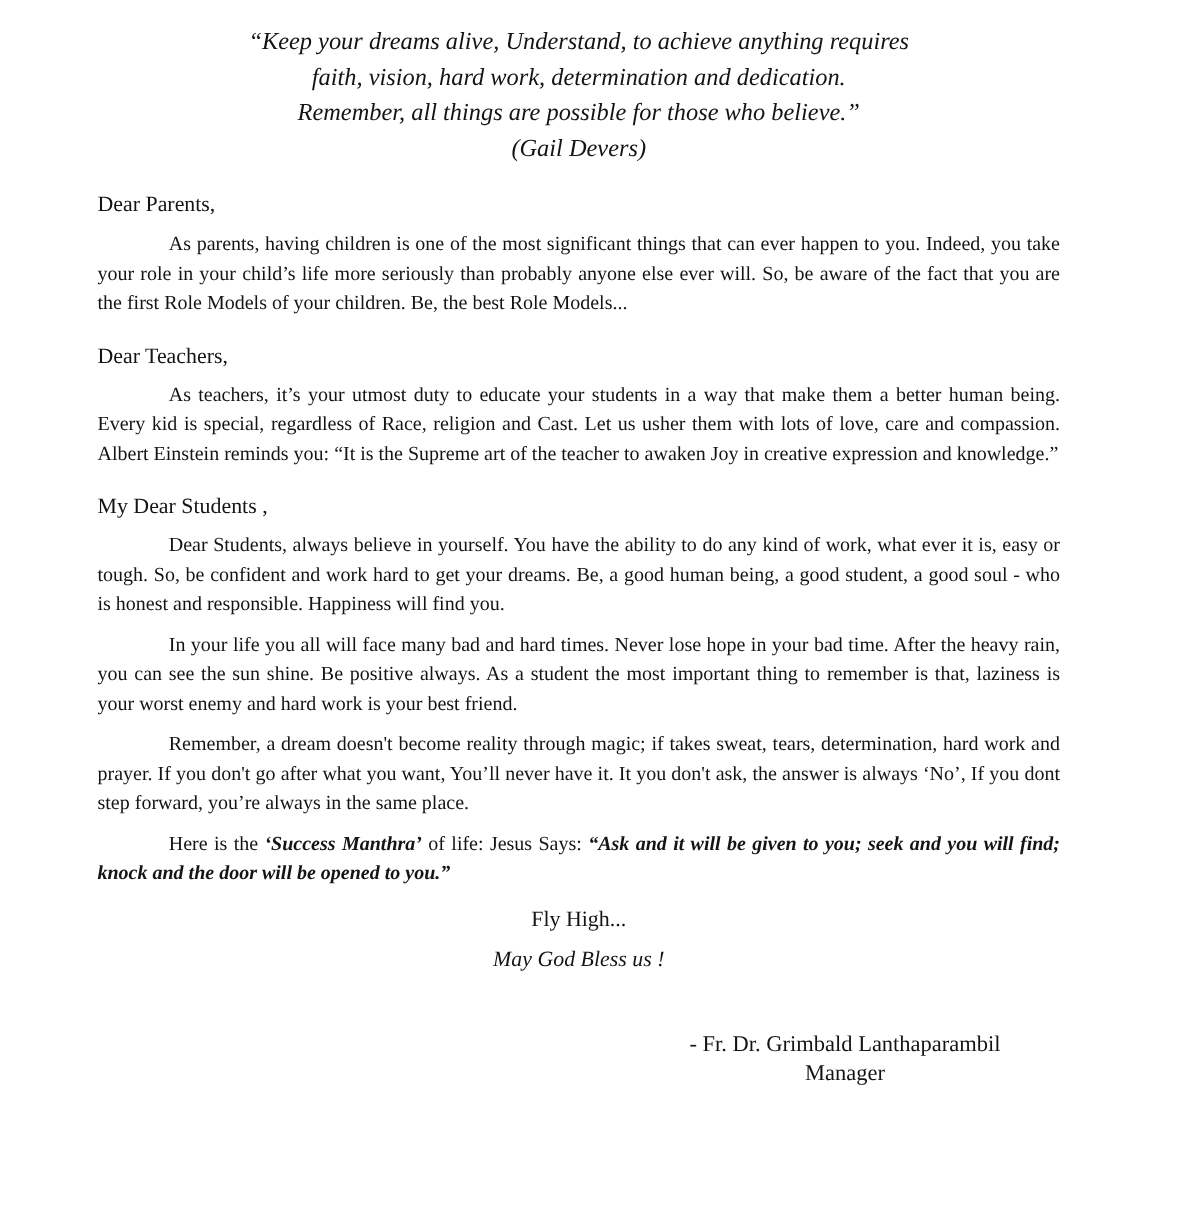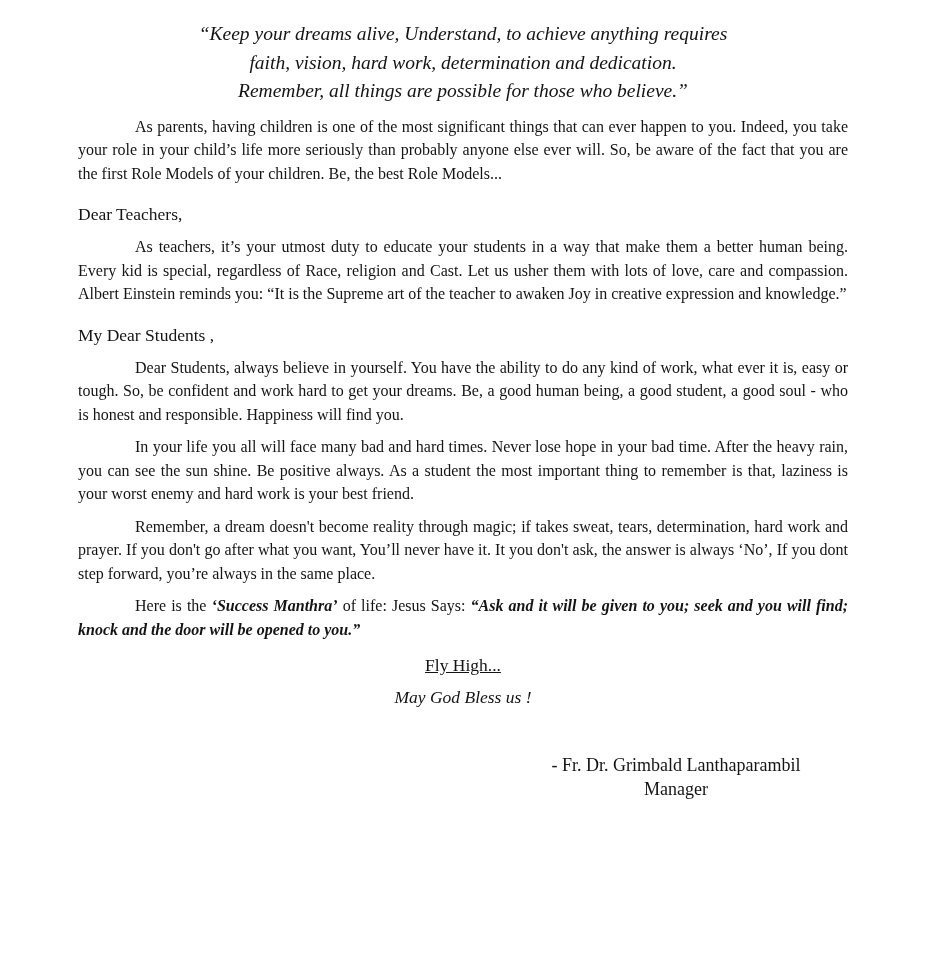--- a/index.html
+++ b/index.html
@@ -42,42 +42,44 @@
   }
   .bold-italic {
     font-weight: bold;
     font-style: italic;
   }
   .centered-line {
     font-size: 17.5px;
     line-height: 24px;
     text-align: center;
   }
-  .fly-high { margin: 12px 0 8px 0; text-decoration: underline; }
+  .fly-high { margin: 12px 0 8px 0; }
   .bless { margin: 0; font-style: italic; }
   .signature {
     margin-top: 45px;
     margin-left: 448px;
     width: 300px;
     text-align: center;
     font-size: 18px;
     line-height: 23.5px;
   }
 </style>
 </head>
 <body>
 
 <div class="page">
 
   <div class="quote-block">
     <div>“Keep your dreams alive, Understand, to achieve anything requires</div>
     <div>faith, vision, hard work, determination and dedication.</div>
     <div>Remember, all things are possible for those who believe.”</div>
+    <div>(Gail Devers)</div>
   </div>
 
+  <div class="salutation">Dear Parents,</div>
   <p class="body-para">As  parents, having children is one of the most significant things that can ever happen to you. Indeed, you take your role in your child’s life more seriously than probably anyone else ever will. So, be aware of the fact that you are the first Role Models of your children. Be, the best Role Models...</p>
 
   <div class="salutation">Dear Teachers,</div>
   <p class="body-para">As teachers, it’s your utmost duty to educate your students in a way that make them a better human being. Every kid is special, regardless of Race, religion and Cast. Let us usher them with lots of love, care and compassion. Albert Einstein reminds you: “It is the Supreme art of the teacher to awaken Joy in creative expression and knowledge.”</p>
 
   <div class="salutation">My Dear Students ,</div>
   <p class="body-para">Dear Students, always believe in yourself. You have the ability to do any kind of work, what ever it is, easy or tough. So, be confident and work hard to get your dreams. Be, a good human being, a good student, a good soul - who is honest and responsible. Happiness will find you.</p>
   <p class="body-para">In your life you all will face many bad and hard times. Never lose hope in your bad time. After the heavy rain, you can see the sun shine. Be positive always. As a student the most important thing to remember is that, laziness is your worst enemy and hard work is your best friend.</p>
   <p class="body-para">Remember, a dream doesn't become reality through magic; if takes sweat, tears, determination, hard work and prayer. If you don't go after what you want, You’ll never have it. It you don't  ask, the answer is always ‘No’, If you dont step forward, you’re always in the same place.</p>
 

